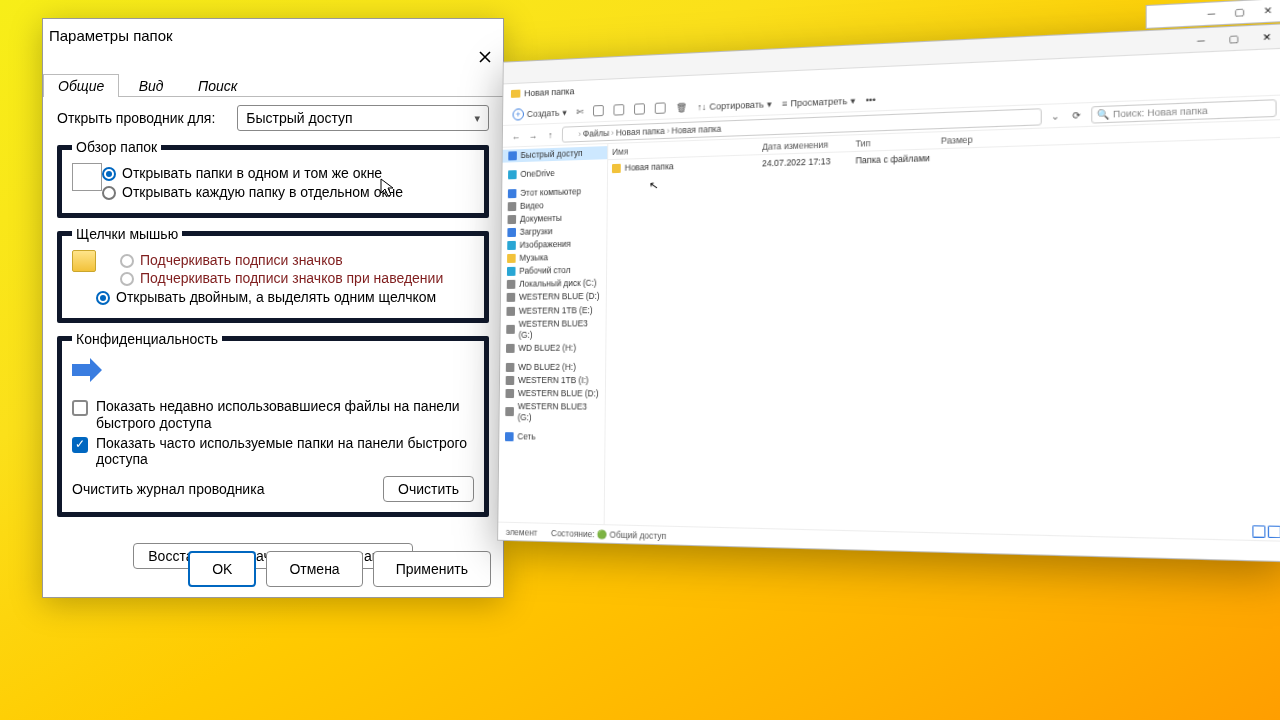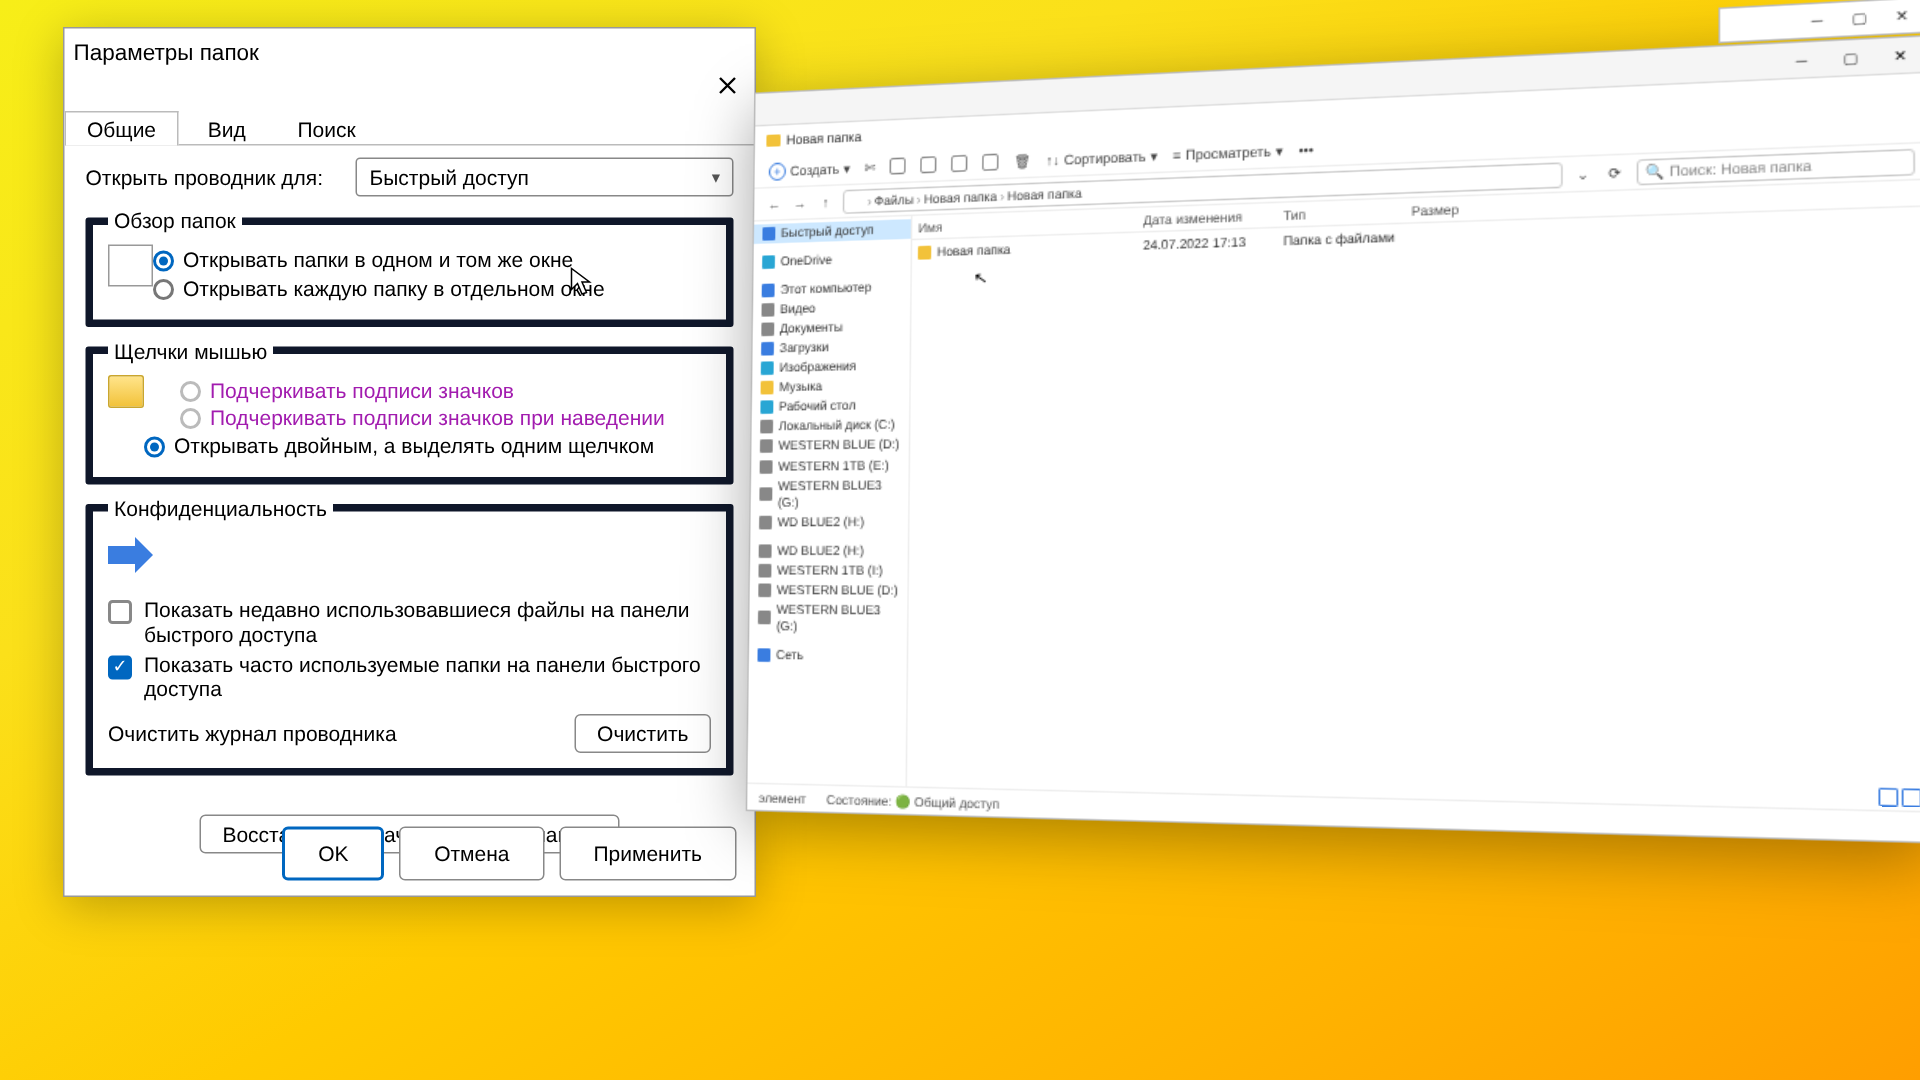--- a/index.html
+++ b/index.html
@@ -15,21 +15,21 @@
     width:462px; height:580px;
     background:#fff; border:1px solid #999;
     box-shadow:0 6px 30px rgba(0,0,0,.25);
   }
   .dlg-title { position:absolute; left:6px; top:8px; font-size:15px; color:#000; }
   .dlg-close {
     position:absolute; right:4px; top:28px; width:28px; height:20px;
     display:flex; align-items:center; justify-content:center;
     font-size:15px; color:#000; cursor:pointer;
   }
-  .tabrow { position:absolute; left:0; right:0; top:54px; height:24px; border-bottom:1px solid #bbb; }
+  .tabrow { position:absolute; left:0; right:0; top:54px; height:24px; border-bottom:1px solid #bbb;font-style:italic; }
   .tab {
     display:inline-block; padding:3px 14px 3px 14px; font-size:14px; color:#000;
     border:1px solid transparent; border-bottom:none; position:relative; top:1px;
     cursor:pointer;
   }
   .tab.active { border-color:#bbb; background:#fff; }
   .body-area { position:absolute; left:14px; right:14px; top:86px; bottom:68px; font-size:14px; color:#000; }
 
   .row-open { display:flex; align-items:center; gap:22px; margin-bottom:8px;}
   .row-open .lbl { line-height:1.15; }
@@ -46,21 +46,21 @@
   }
   legend { font-size:14px; padding:0 4px; }
   .radio-line { display:flex; align-items:flex-start; gap:6px; margin:2px 0; line-height:1.2;}
   .radio-outer {
     width:14px; height:14px; border:2px solid #0067c0; border-radius:50%;
     flex:0 0 14px; margin-top:2px; display:flex; align-items:center; justify-content:center;
   }
   .radio-outer.off { border-color:#777; }
   .radio-outer .dot { width:6px; height:6px; background:#0067c0; border-radius:50%; }
   .radio-line .txt { flex:1; }
-  .disabled { color:#a21caf; }
+  .disabled { color:#7f1d1d; }
   .disabled .radio-outer { border-color:#bbb; }
   .ind1 { margin-left:24px; }
   .ico-box {
     width:30px; height:28px; border:1px solid #999; background:#fff; flex:0 0 30px;
   }
   .row-with-icon { display:flex; align-items:flex-start; }
   .row-with-icon-stack { flex:1; }
   .ico-folder {
     width:24px; height:22px; flex:0 0 24px;
     background: linear-gradient(#ffe48a,#f2c23a);

